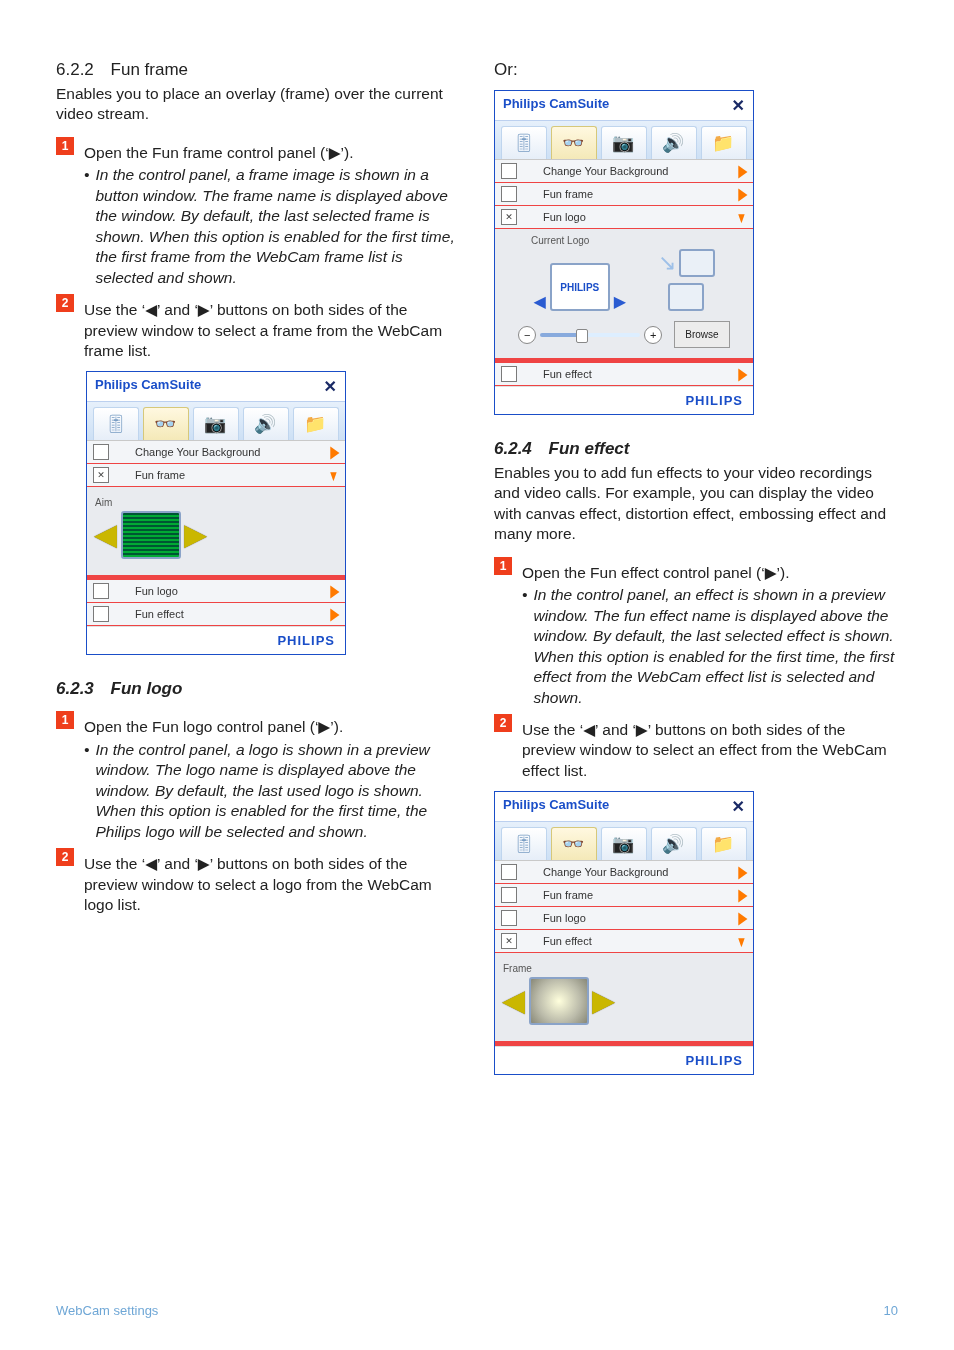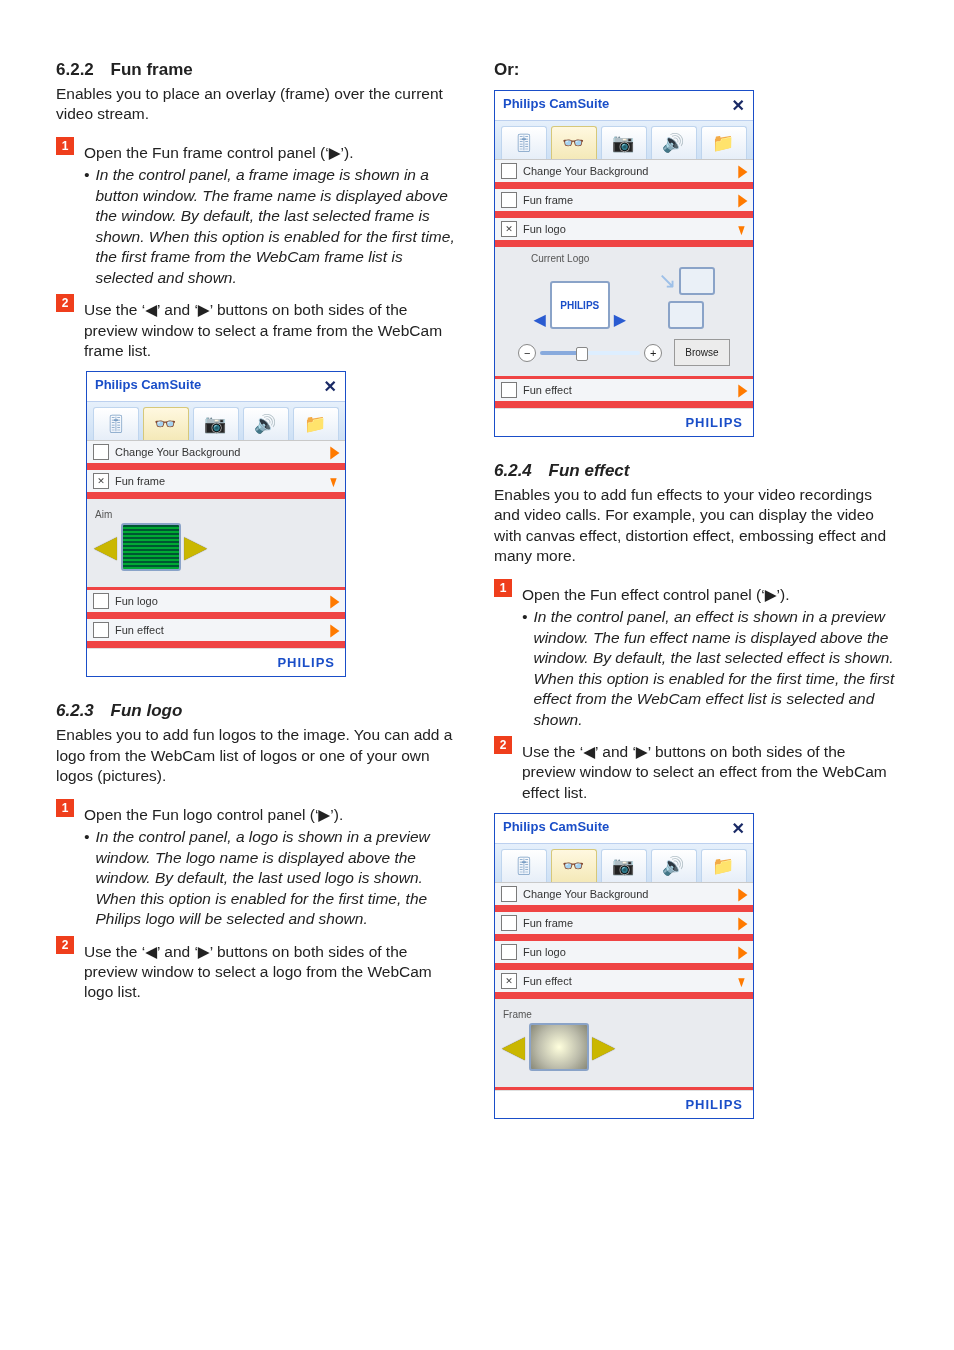--- a/index.html
+++ b/index.html
@@ -18,21 +18,21 @@
   }
   .columns {
     display: flex;
     gap: 34px;
   }
   .col {
     flex: 1 1 0;
     min-width: 0;
   }
   .heading {
-    font-weight: 700;
+    font-weight: 400;
     font-size: 17px;
     margin-bottom: 4px;
   }
   .sec-heading {
     font-weight: 700;
     font-size: 17px;
     margin-top: 24px;
     margin-bottom: 4px;
     font-style: italic;
   }
@@ -145,22 +145,23 @@
   }
   .panel-tab.active {
     background: linear-gradient(#fff8e0, #f4e9b8);
     border-color: #d6c87a;
   }
   .panel-rows { background: #f7f7f7; }
   .panel-row {
     display: flex;
     align-items: center;
     padding: 3px 6px;
-    border-bottom: 7px solid #ef4444;
+    border-bottom: 1px solid #ef4444;
     background: #f3f5f8;
+    gap: 20px;
   }
   .panel-row .pcell-check {
     width: 14px; height: 14px;
     border: 1px solid #7a7a7a;
     background: #fff;
     margin-right: 6px;
     font-size: 9px;
     display:flex; align-items:center; justify-content:center;
     color:#444;
   }
@@ -169,21 +170,21 @@
     color: #ff7a00;
     font-weight: 900;
     transform: scaleY(1.4);
   }
   .panel-row .pcell-expand.down {
     color: #ff7a00;
   }
   .panel-expanded {
     background: #e9ebef;
     padding: 6px 8px 10px 8px;
-    border-bottom: 3px solid #ef4444;
+    border-bottom: 5px solid #ef4444;
   }
   .panel-footer {
     background: #fff;
     text-align: right;
     padding: 6px 10px;
     color: #1a4ec8;
     font-weight: 900;
     letter-spacing: 1px;
     border-top: 1px solid #e0e0e0;
     font-size: 13px;
@@ -364,21 +365,20 @@
             <div class="pcell-expand">▶</div>
           </div>
         </div>
         <div class="panel-footer">PHILIPS</div>
       </div>
 
       <div class="sec-heading">
         <span class="h-num">6.2.3</span>
         <span>Fun logo</span>
       </div>
-      <div class="para">Enables you to add fun logos to the image.  You can add a logo from the WebCam list of logos or one of your own logos (pictures).</div>
 
       <div class="steps">
         <div class="step">
           <div class="step-badge">1</div>
           <div class="step-text">Open the Fun logo control panel (‘▶’).</div>
         </div>
         <div class="bullet-row">
           <div class="bullet-dot">•</div>
           <div class="bullet-text">In the control panel, a logo is shown in a preview window.  The logo name is displayed above the window. By default, the last used logo is shown.  When this option is enabled for the first time, the Philips logo will be selected and shown.</div>
         </div>
@@ -538,13 +538,17 @@
               </div>
             </div>
           </div>
         </div>
         <div class="panel-footer">PHILIPS</div>
       </div>
 
     </div>
   </div>
 
+  <div class="footer">
+    <span>WebCam settings</span>
+    <span>10</span>
+  </div>
 </div>
 
 </body></html>

